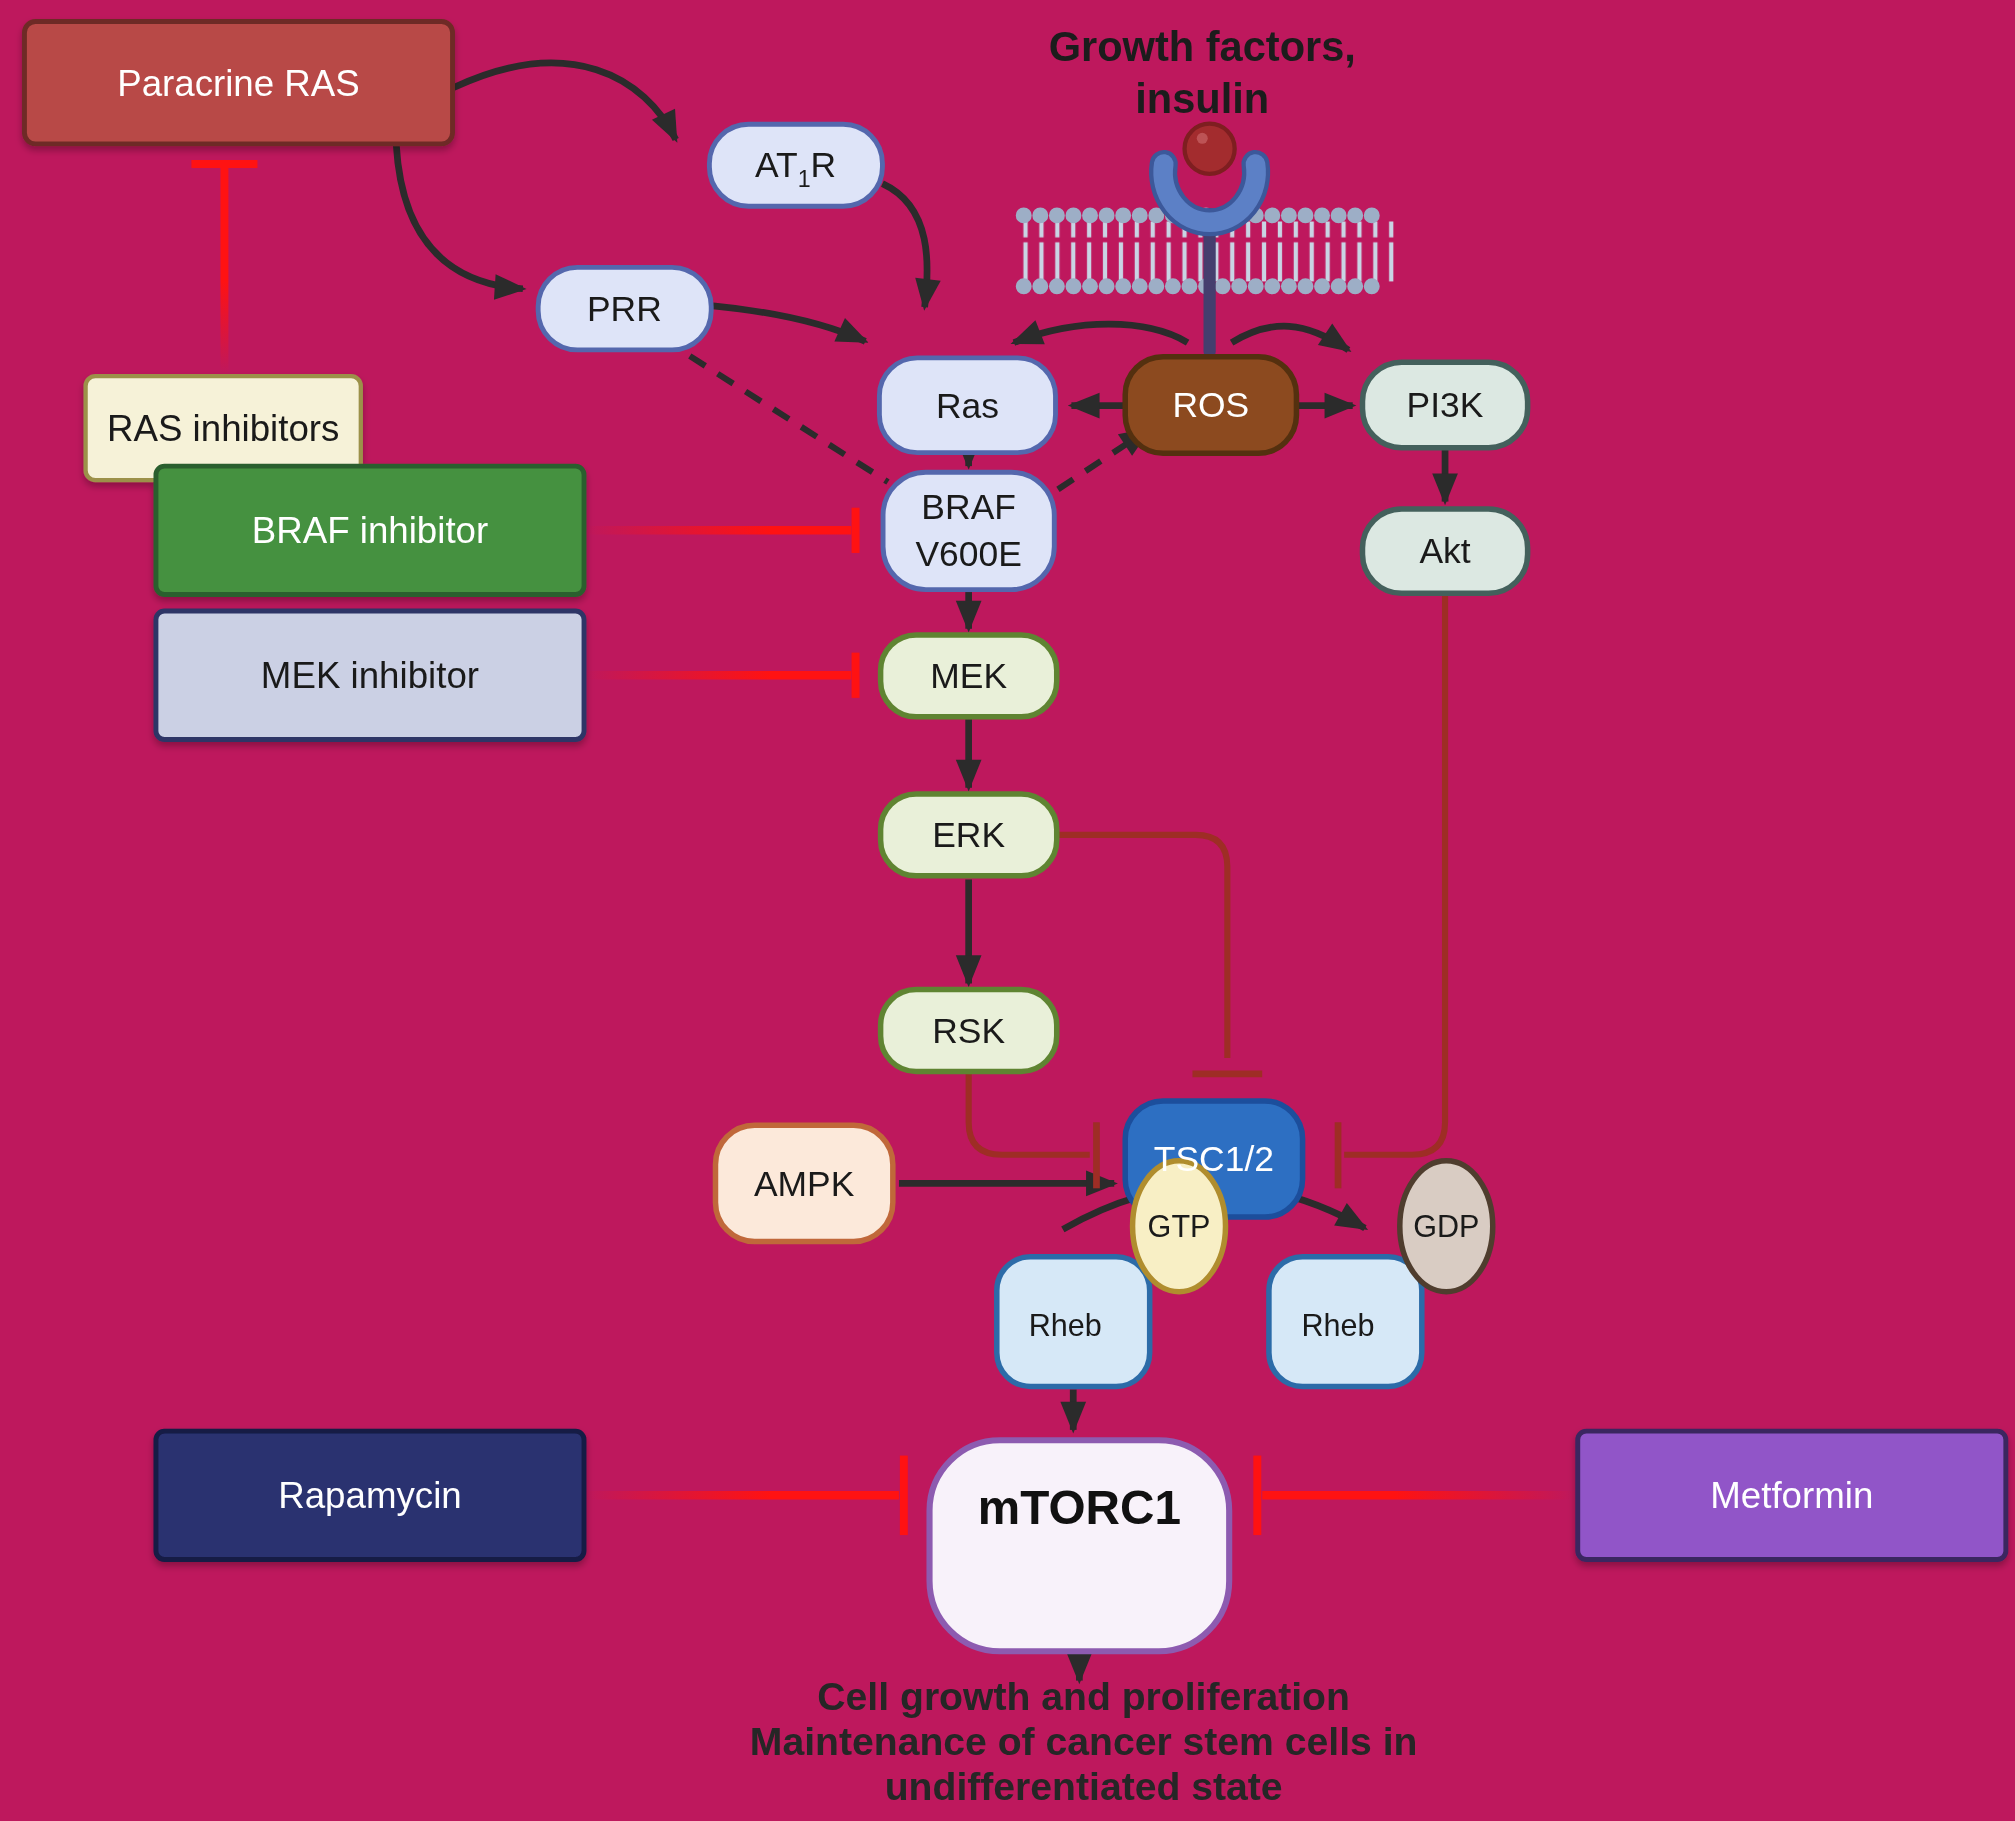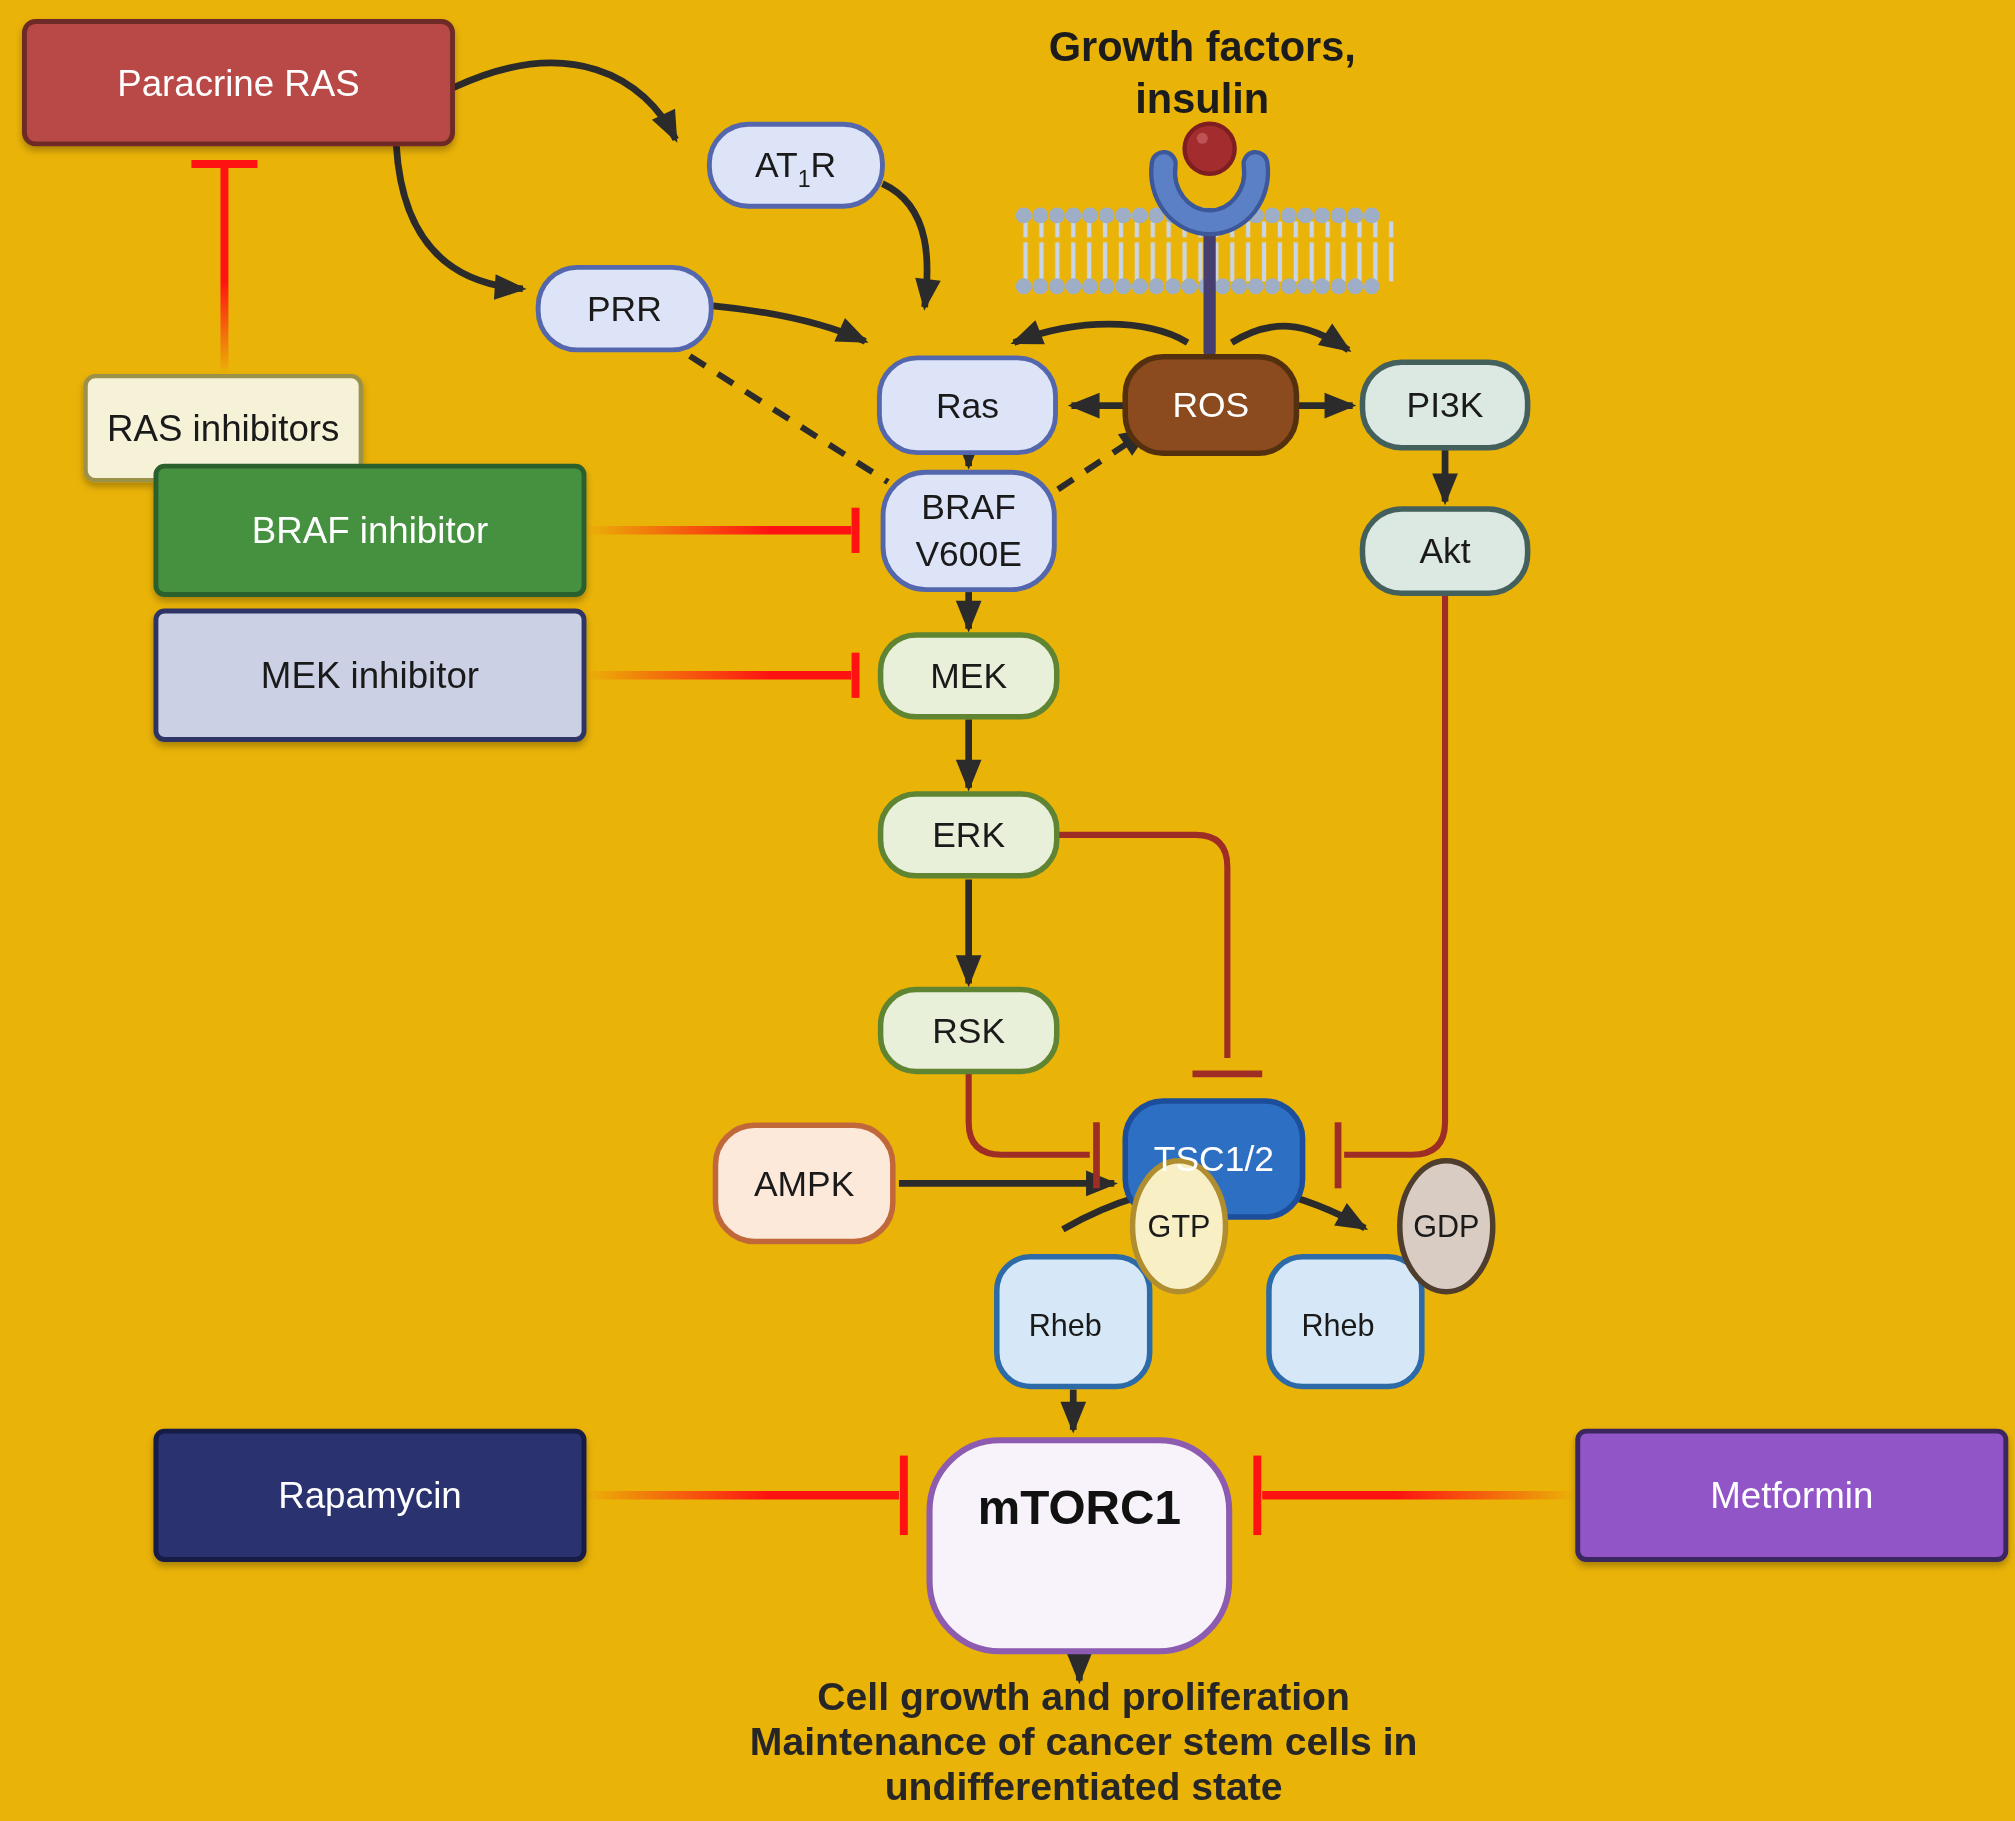--- a/index.html
+++ b/index.html
@@ -1,16 +1,16 @@
 <!DOCTYPE html>
 <html style="font-size:9.8px"><head>
 <meta charset="utf-8">
 <style>
   html,body{margin:0;padding:0;background:#ffffff;}
-  .canvas{position:relative;width:2015px;height:1822px;background:#eab308;overflow:hidden;}
+  .canvas{position:relative;width:2015px;height:1822px;background:#be185d;overflow:hidden;}
   svg{display:block;width:100%;height:100%;}
   text{font-family:"Liberation Sans","DejaVu Sans",sans-serif;}
   .nodelbl{font-size:58px;fill:#1a1a1a;text-anchor:middle;}
   .nodelbl-w{font-size:58px;fill:#ffffff;text-anchor:middle;}
   .boxlbl{font-size:60px;fill:#1a1a1a;text-anchor:middle;}
   .boxlbl-w{font-size:60px;fill:#ffffff;text-anchor:middle;}
   .titletxt{font-size:68px;font-weight:bold;fill:#1c1c1c;text-anchor:middle;}
   .outtxt{font-size:64px;font-weight:bold;fill:#262626;text-anchor:middle;}
   .mtorlbl{font-size:78px;font-weight:bold;fill:#111;text-anchor:middle;}
   .small{font-size:50px;}

